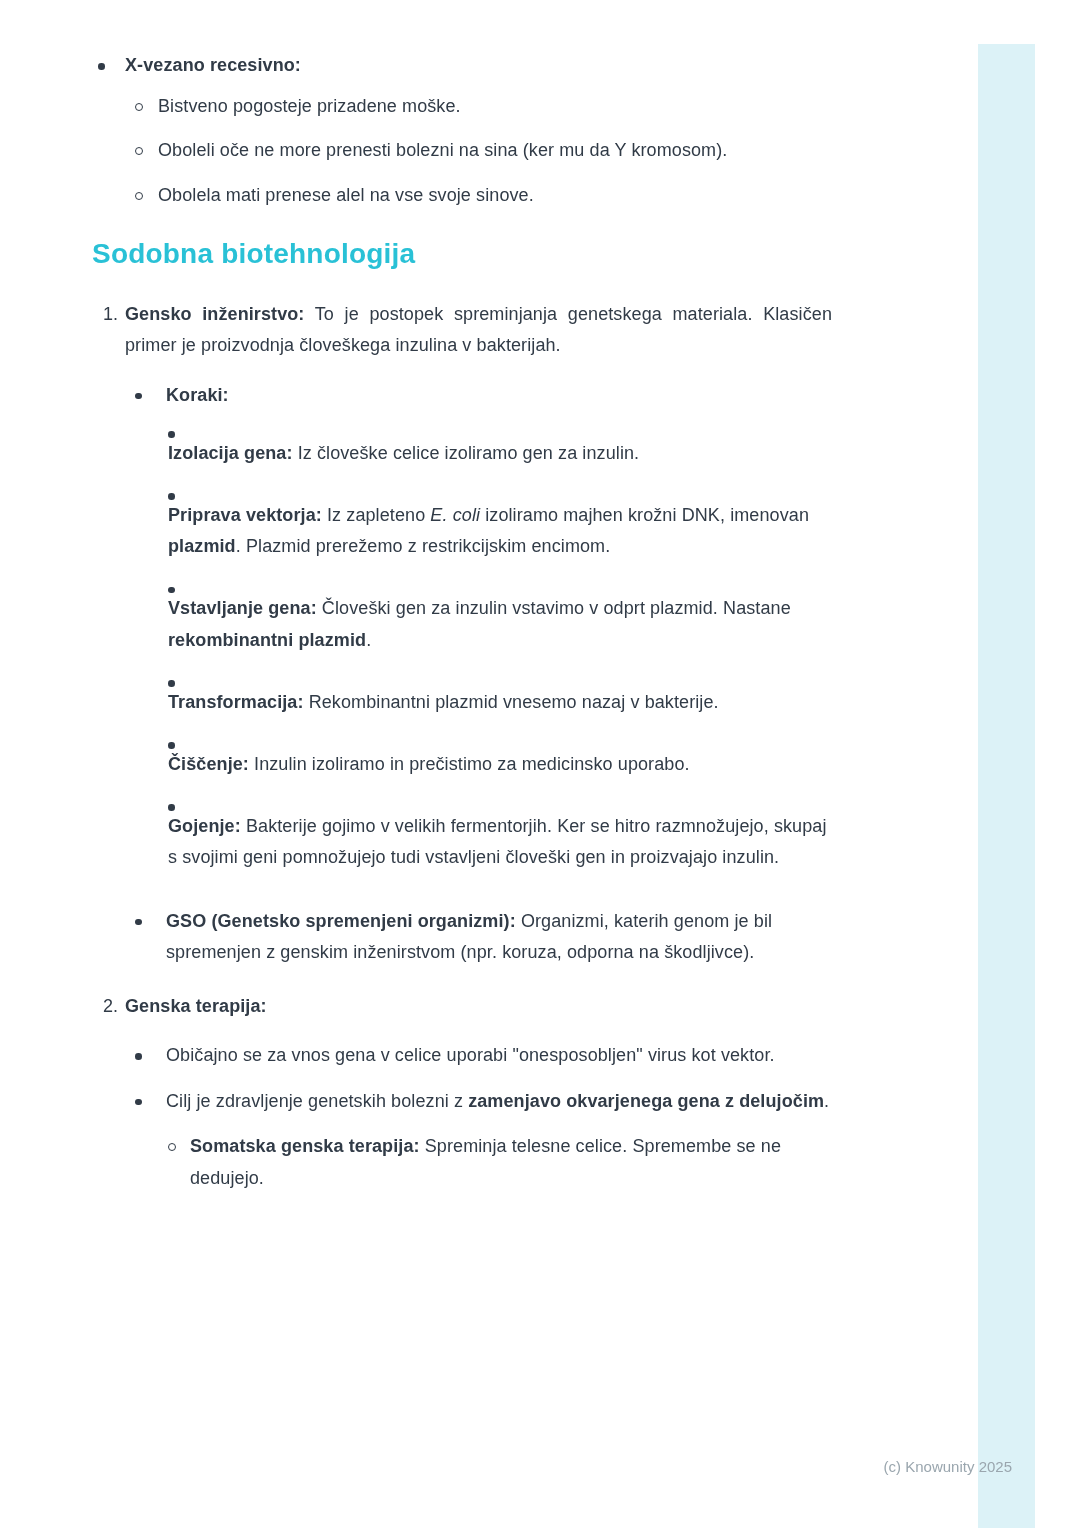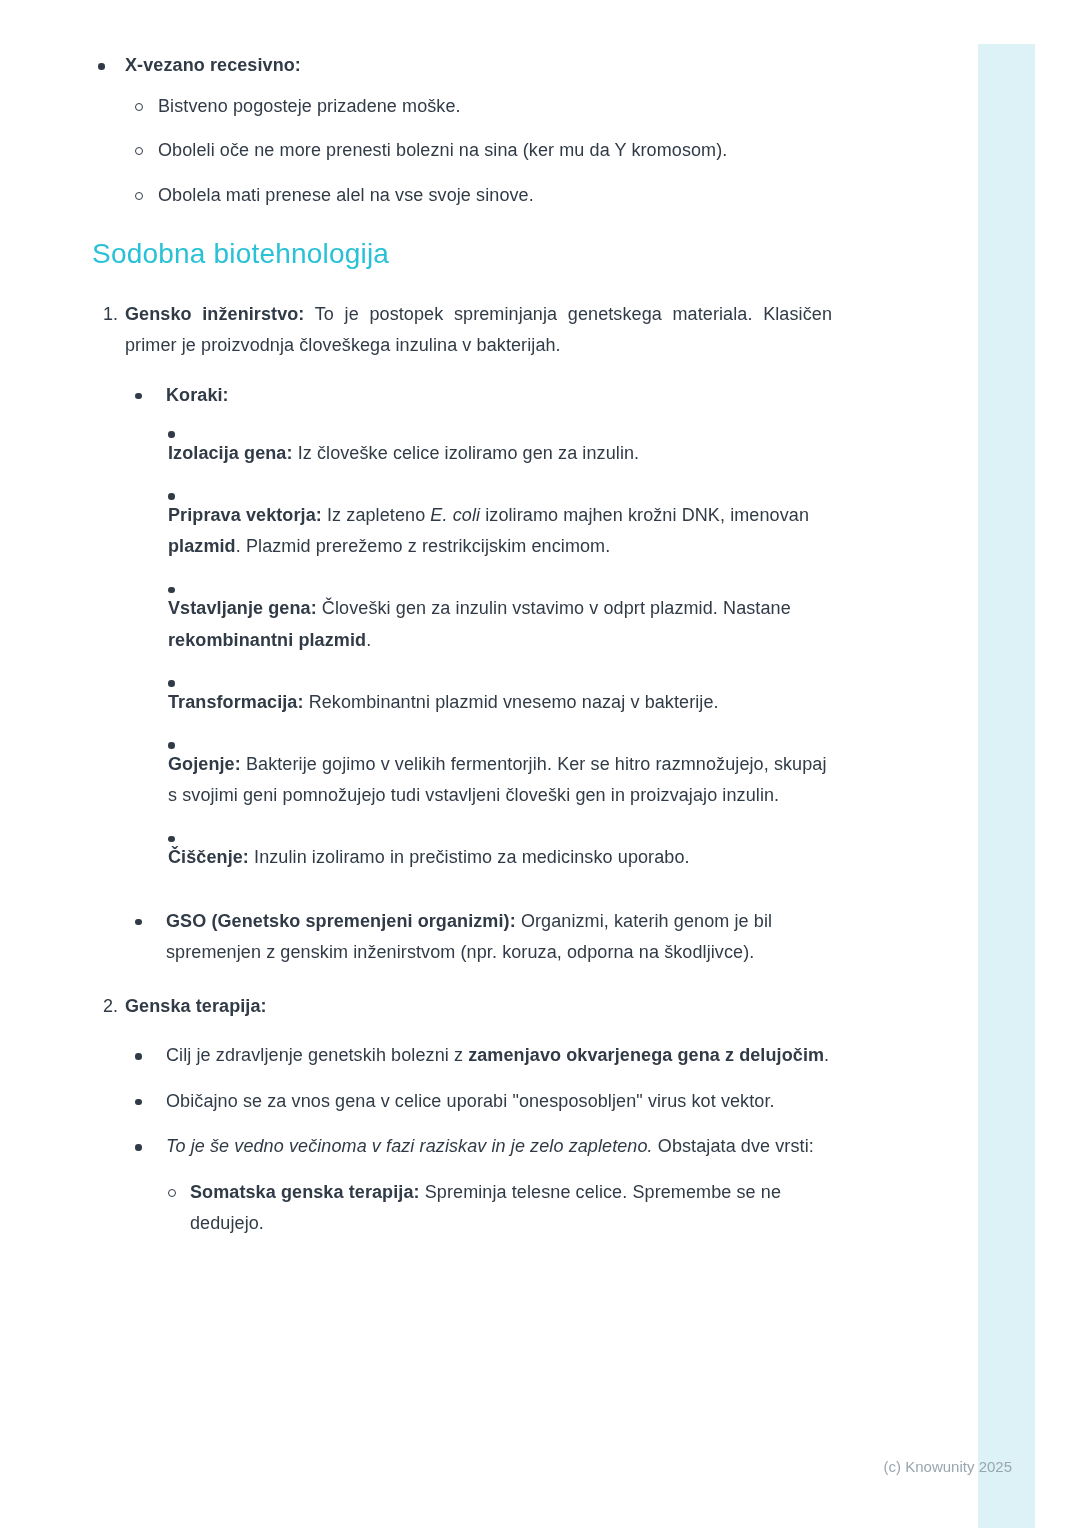--- a/index.html
+++ b/index.html
@@ -52,21 +52,21 @@
   .r-sub2 { padding-left:76px; margin-bottom:0; }
   .r-sub2 .marker { width:22px; }
 
   .koraki-label { margin-bottom:7px; }
   .gso   { margin-top:32px; margin-bottom:0; }
   .item2 { margin-top:22px; margin-bottom:18px; }
 
   .heading {
     margin:24px 0 26px 0;
     font-size:28px;
-    font-weight:400;
+    font-weight:700;
     color:#29c1d6;
     letter-spacing:0.2px;
     line-height:1.35;
   }
   .watermark {
     position:absolute;
     top:1458px; right:68px;
     font-size:15px;
     color:#9aa6ae;
     z-index:2;
@@ -146,62 +146,56 @@
     <span class="marker">
         <span class="dot"></span>
       </span>
     <div class="txt"><span class="b">Transformacija:</span><span> Rekombinantni plazmid vnesemo nazaj v bakterije.</span></div>
   </div>
 
   <div class="row r-step">
     <span class="marker">
         <span class="dot"></span>
       </span>
+    <div class="txt"><span class="b">Čiščenje:</span><span> Inzulin izoliramo in prečistimo za medicinsko uporabo.</span></div>
+  </div>
+
+  <div class="row r-step">
+    <span class="marker">
+        <span class="dot"></span>
+      </span>
     <div class="txt"><span class="b">Gojenje:</span><span> Bakterije gojimo v velikih fermentorjih. Ker se hitro razmnožujejo, skupaj s svojimi geni pomnožujejo tudi vstavljeni človeški gen in proizvajajo inzulin.</span></div>
-  </div>
-
-  <div class="row r-step">
-    <span class="marker">
-        <span class="dot"></span>
-      </span>
-    <div class="txt"><span class="b">Čiščenje:</span><span> Inzulin izoliramo in prečistimo za medicinsko uporabo.</span></div>
   </div>
 
   <div class="row r-k gso">
     <span class="marker">
         <span class="dot"></span>
       </span>
     <div class="txt"><span class="b">GSO (Genetsko spremenjeni organizmi):</span><span> Organizmi, katerih genom je bil spremenjen z genskim inženirstvom (npr. koruza, odporna na škodljivce).</span></div>
   </div>
 
   <div class="row r-num item2">
     <span class="marker">2.</span>
     <div class="txt"><span class="b">Genska terapija:</span></div>
   </div>
 
   <div class="row r-k">
     <span class="marker">
         <span class="dot"></span>
       </span>
+    <div class="txt"><span>Običajno se za vnos gena v celice uporabi "onesposobljen" virus kot vektor.</span></div>
+  </div>
+
+  <div class="row r-k">
+    <span class="marker">
+        <span class="dot"></span>
+      </span>
     <div class="txt"><span>Cilj je zdravljenje genetskih bolezni z </span><span class="b">zamenjavo okvarjenega gena z delujočim</span><span>.</span></div>
   </div>
 
-  <div class="row r-k">
-    <span class="marker">
-        <span class="dot"></span>
-      </span>
-    <div class="txt"><span>Običajno se za vnos gena v celice uporabi "onesposobljen" virus kot vektor.</span></div>
-  </div>
-
-  <div class="row r-k">
-    <span class="marker">
-        <span class="dot"></span>
-      </span>
-    <div class="txt"><span class="i">To je še vedno večinoma v fazi raziskav in je zelo zapleteno.</span><span> Obstajata dve vrsti:</span></div>
-  </div>
 
   <div class="row r-sub2">
     <span class="marker">
         <span class="circle"></span>
       </span>
     <div class="txt"><span class="b">Somatska genska terapija:</span><span> Spreminja telesne celice. Spremembe se ne dedujejo.</span></div>
   </div>
 
 </div>
 

